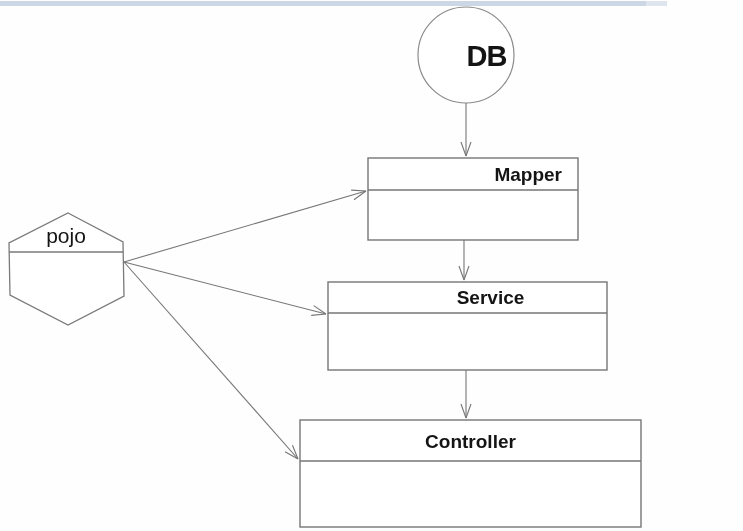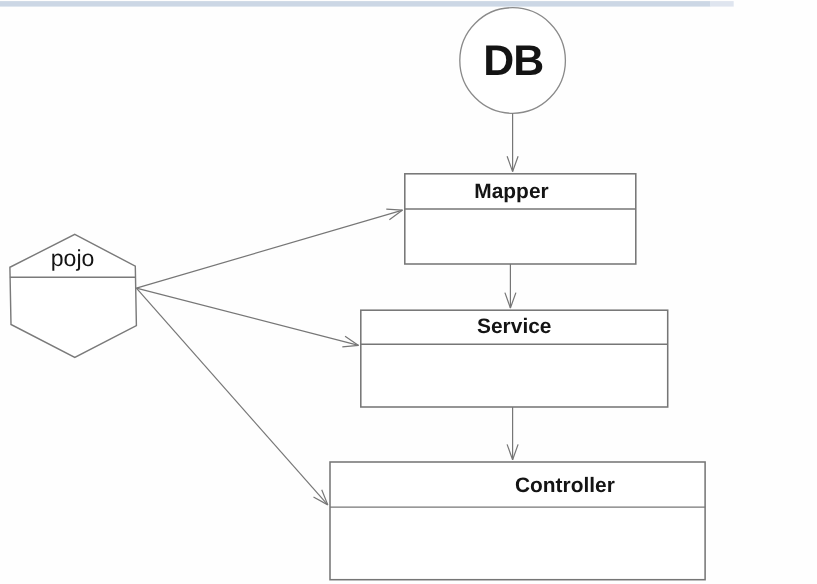--- a/index.html
+++ b/index.html
@@ -44,61 +44,63 @@
     color: #141414;
     white-space: nowrap;
     pointer-events: none;
   }
   .db-label {
     left: 418px;
     top: 37px;
     width: 97px;
     height: 38px;
     line-height: 38px;
-    font-size: 39px;
+    font-size: 29px;
     font-weight: 600;
     letter-spacing: -1px;
+    padding-left: 20px;
   }
   .pojo-label {
     left: 9px;
     top: 224px;
     width: 114px;
     height: 24px;
     line-height: 24px;
     font-size: 21px;
     font-weight: 400;
     text-align: center;
   }
   .mapper-label {
     left: 368px;
     top: 160px;
     width: 194px;
     height: 29px;
     line-height: 29px;
     font-size: 19px;
     font-weight: 700;
+    text-align: right;
   }
   .service-label {
     left: 328px;
     top: 284px;
     width: 279px;
     height: 28px;
     line-height: 28px;
     font-size: 19px;
     font-weight: 700;
+    padding-left: 23px;
   }
   .controller-label {
     left: 300px;
     top: 424px;
     width: 341px;
     height: 36px;
     line-height: 36px;
     font-size: 19px;
     font-weight: 700;
-    margin-left: 43px;
   }
 </style>
 </head>
 <body>
 
 <div class="canvas">
 
   <div class="top-bar"></div>
   <div class="top-bar-tail"></div>
 

